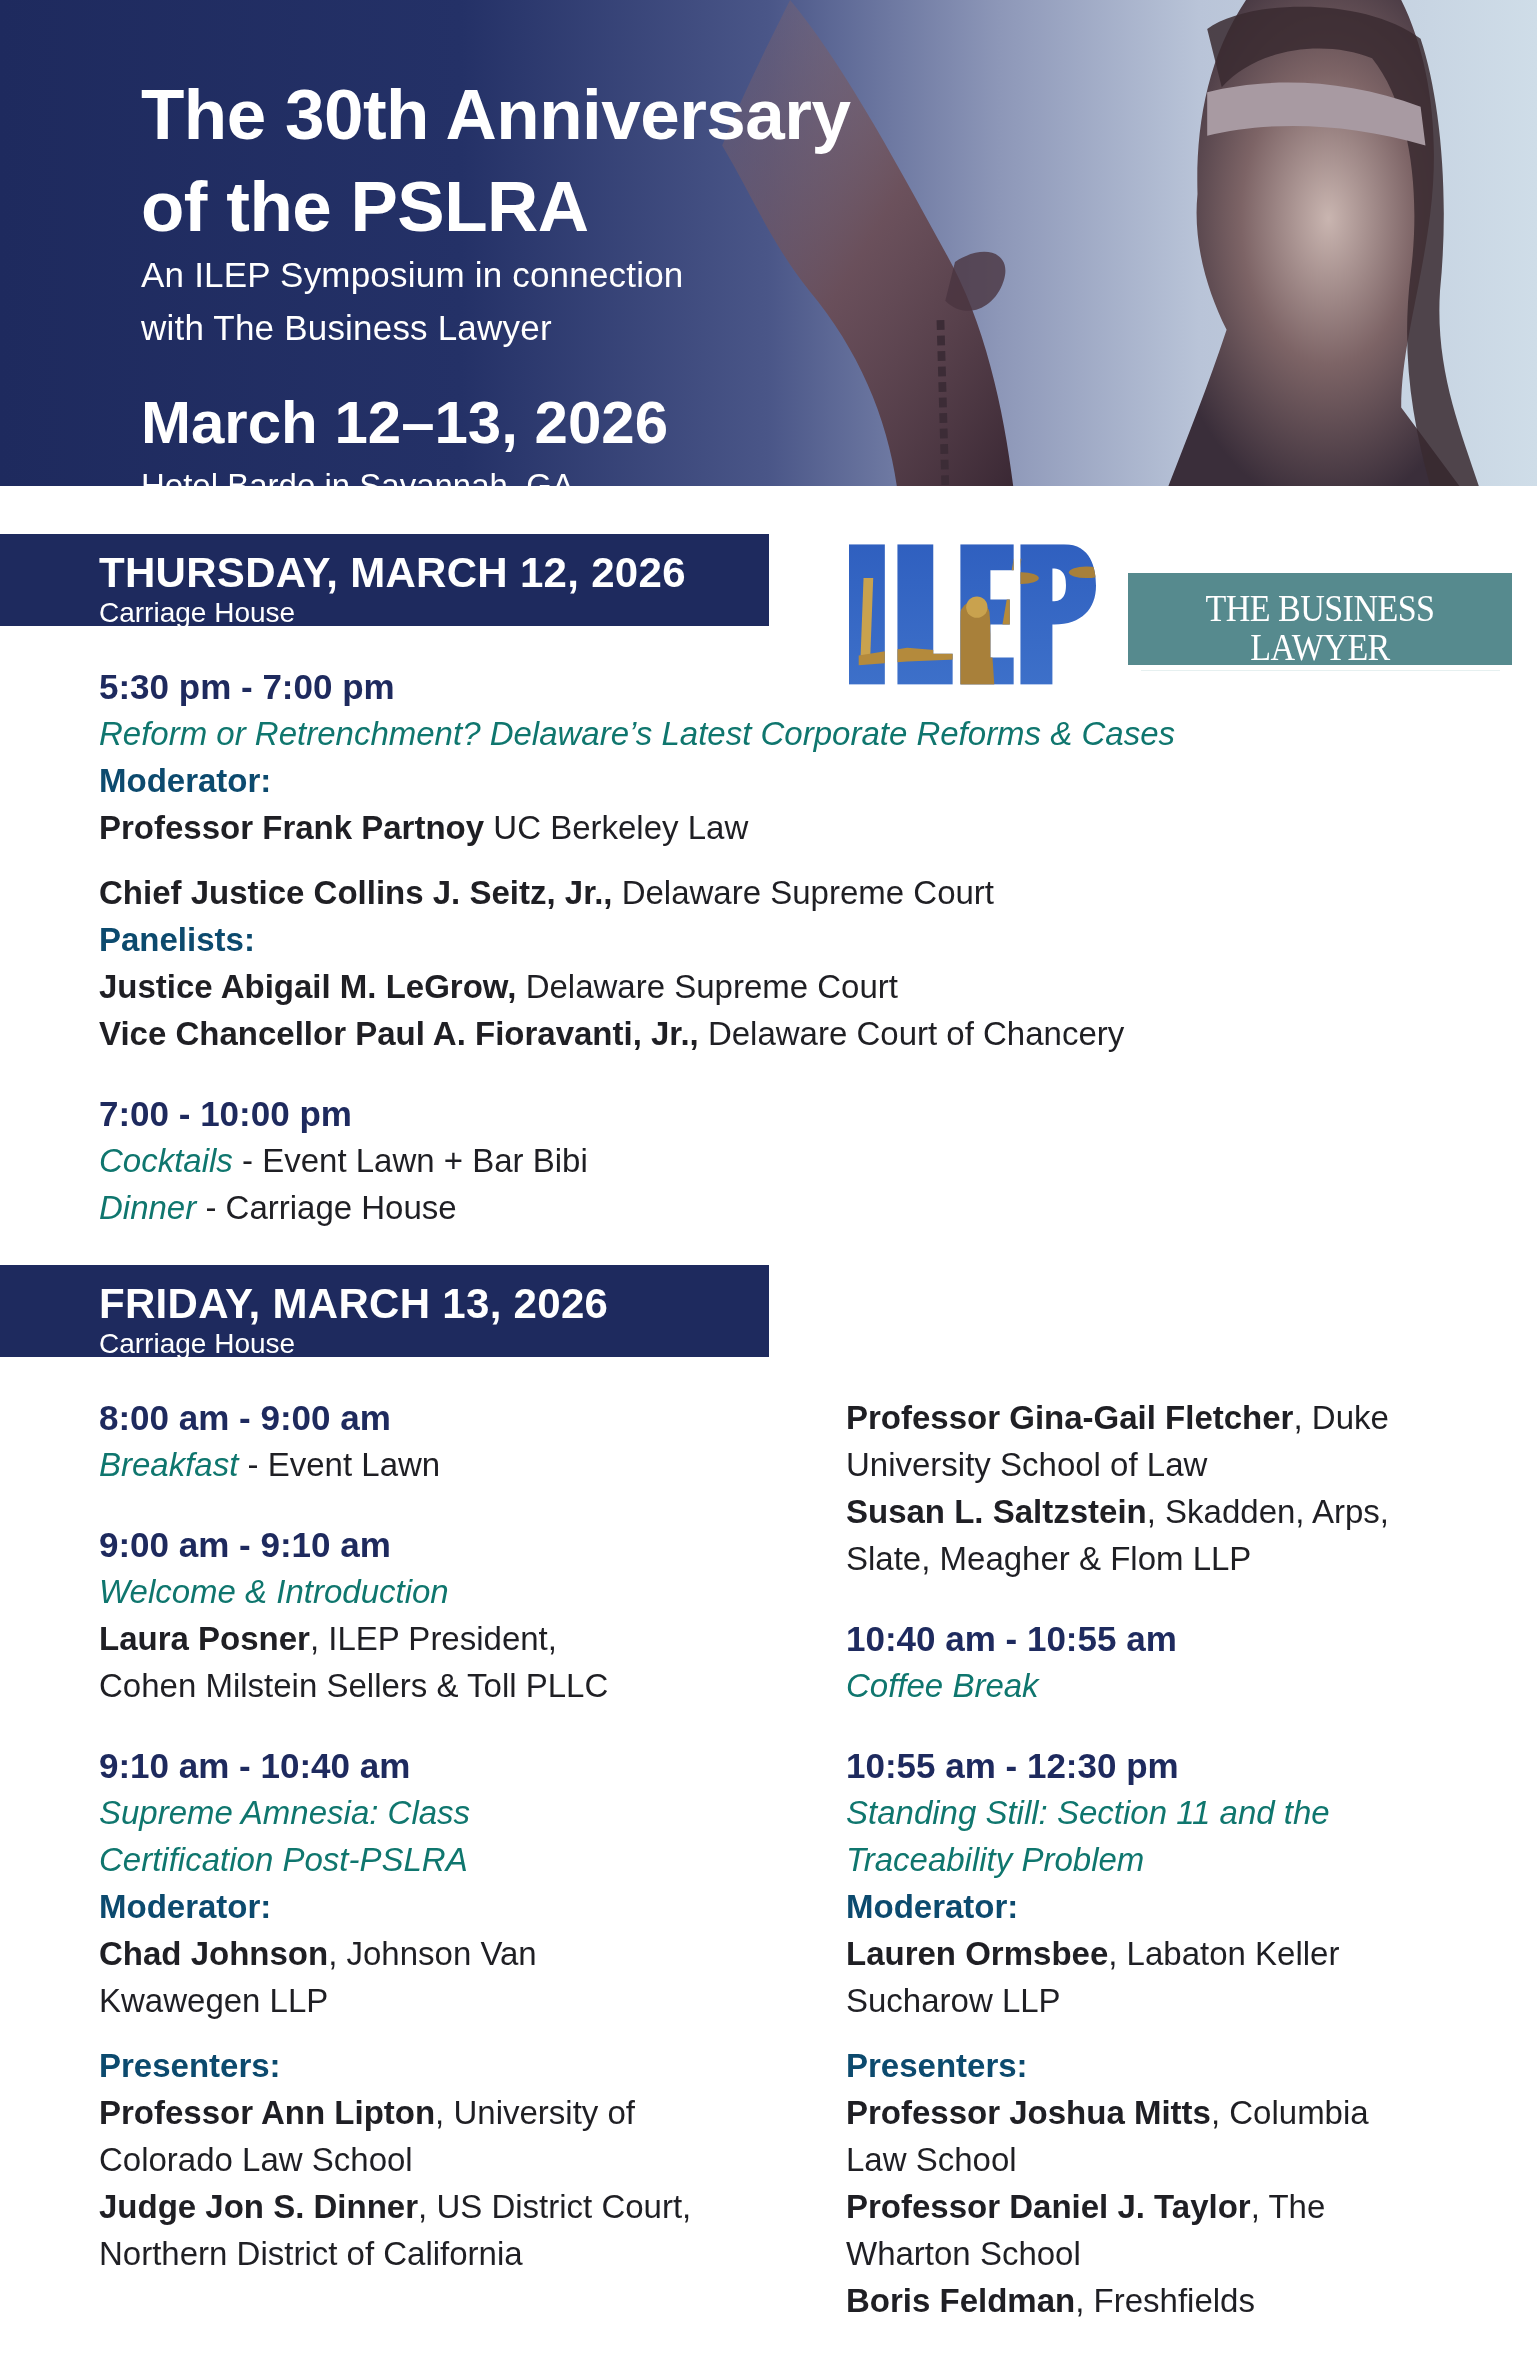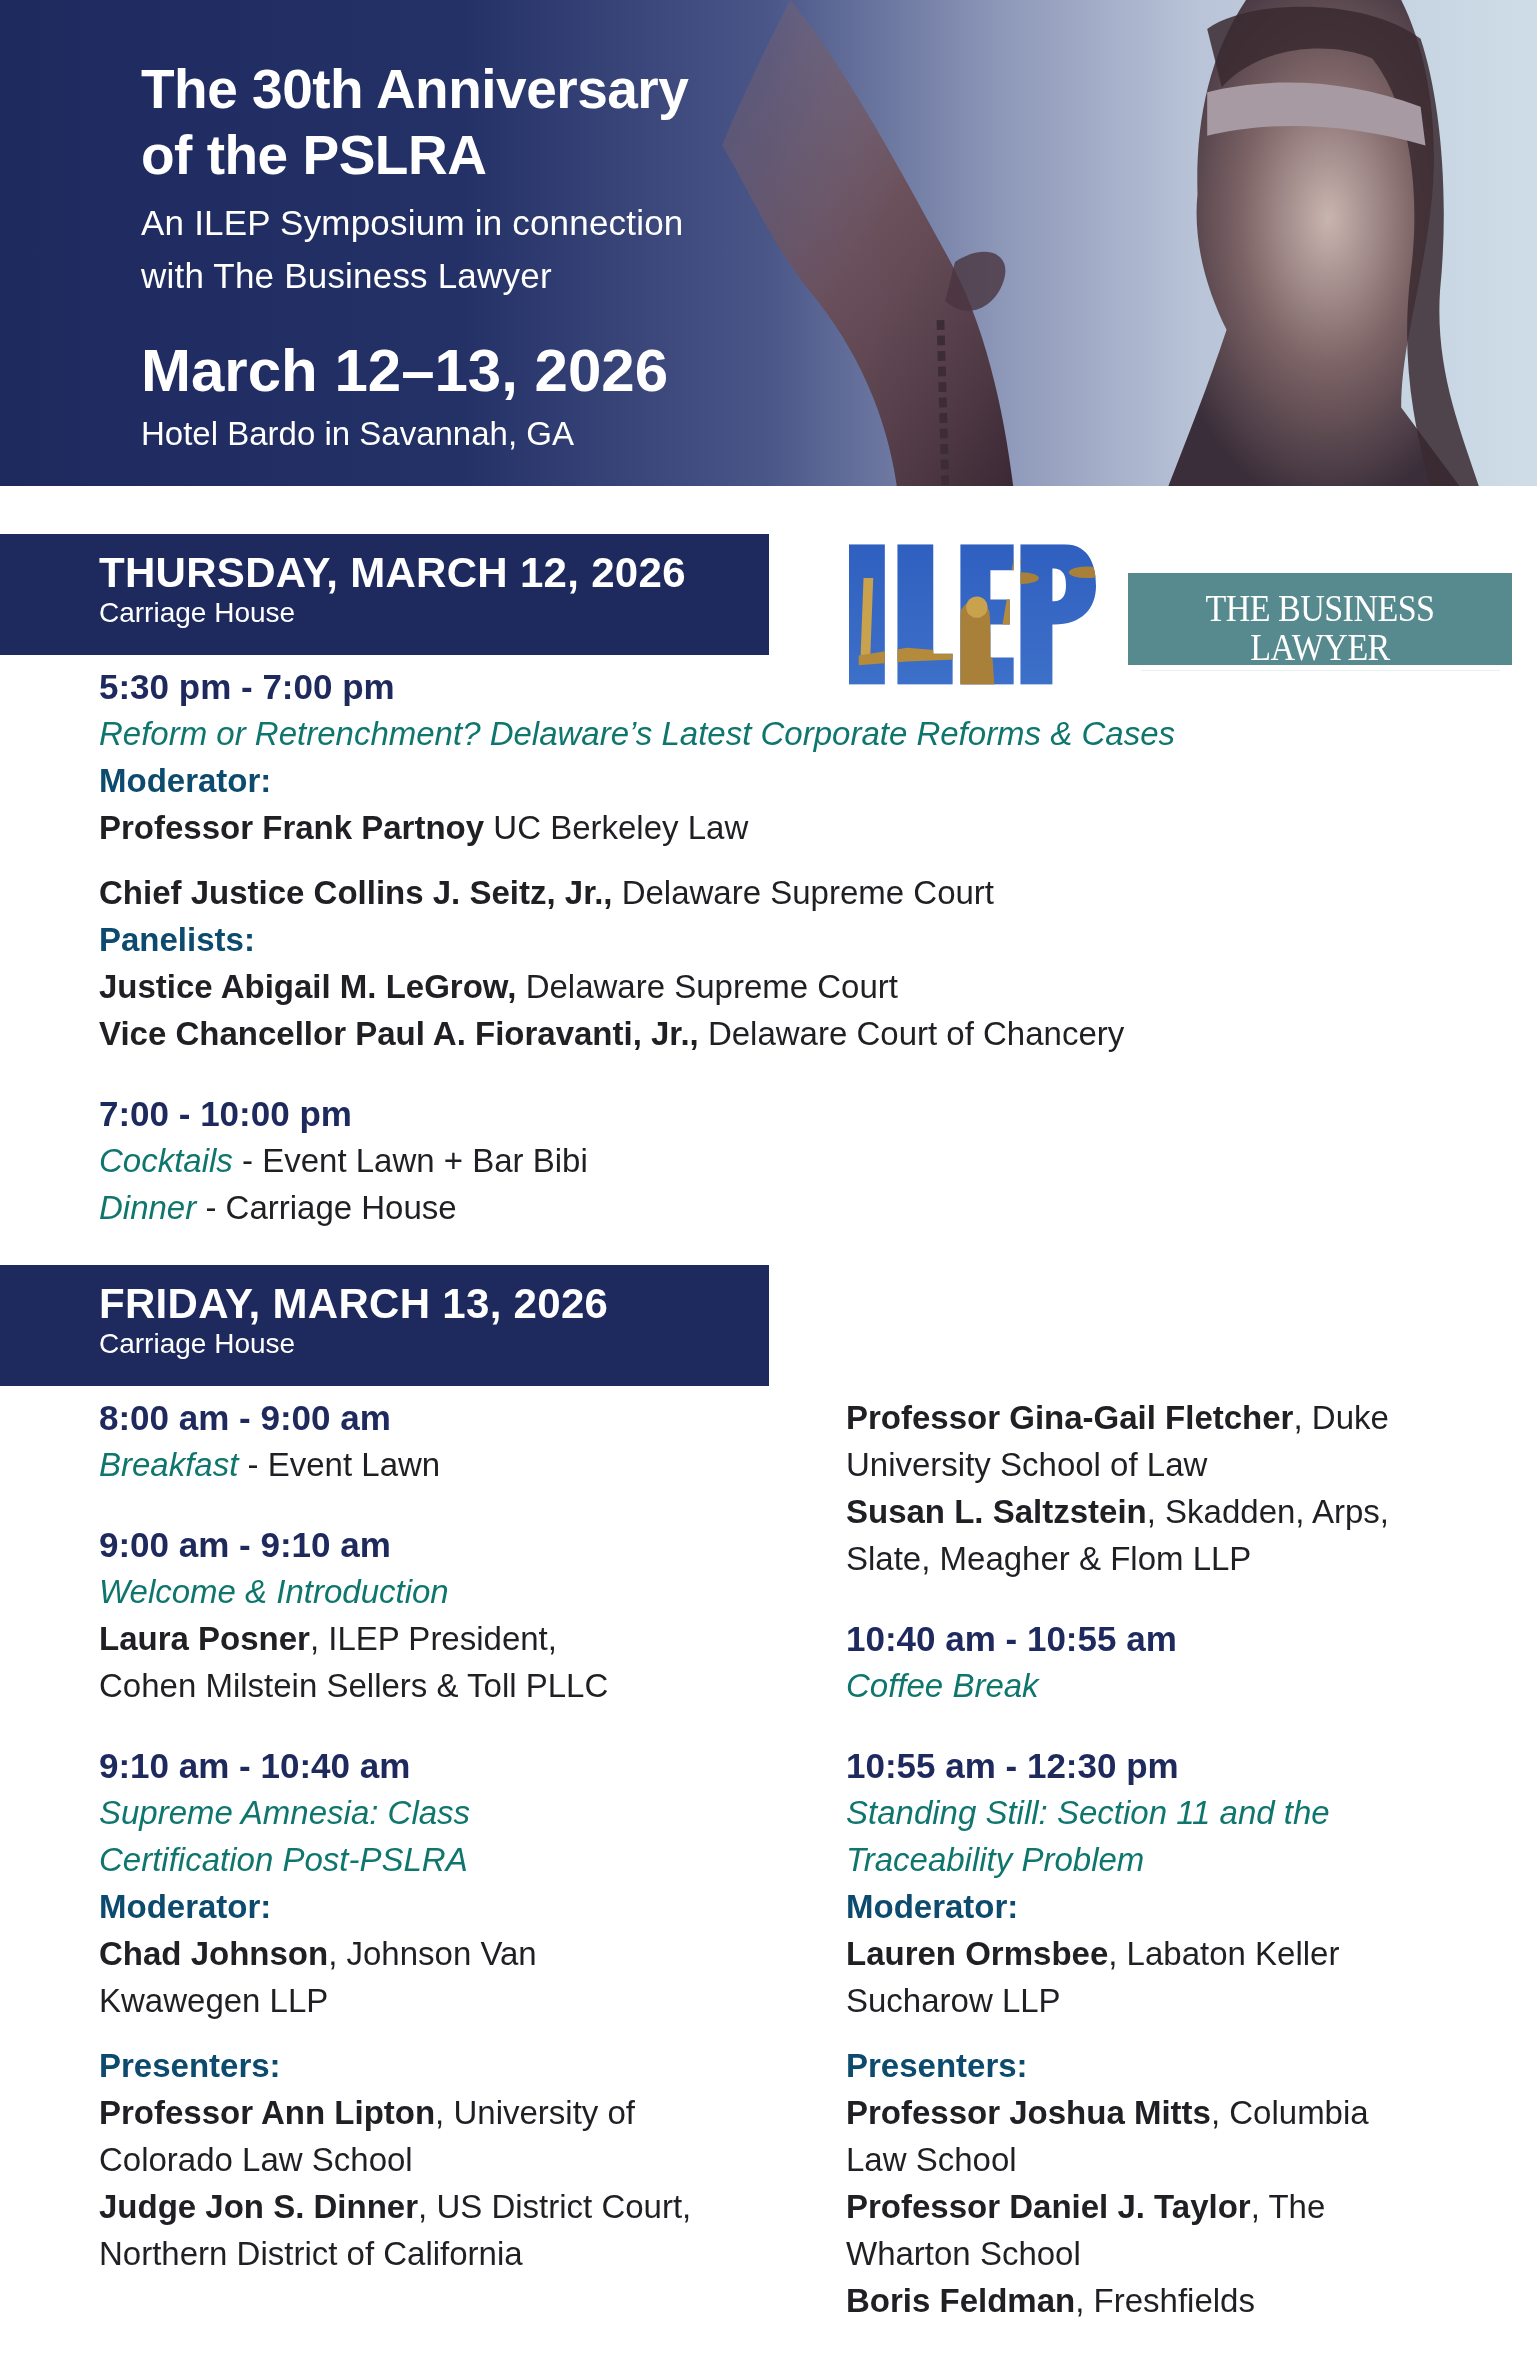--- a/index.html
+++ b/index.html
@@ -7,28 +7,28 @@
   body { position: relative; font-family: "Liberation Sans", "DejaVu Sans", sans-serif; color: #1f1f24; }
 
   
   .hero {
     position: absolute; left: 0; top: 0; width: 1537px; height: 486px;
     background: linear-gradient(90deg, #1e2a5e 0%, #243167 30%, #4a5688 50%, #8d97b8 65%, #b9c4d8 78%, #cfdde8 100%);
     overflow: hidden;
   }
   .hero-statue { position: absolute; right: 0; top: 0; width: 873px; height: 486px; }
   .hero-text { position: absolute; left: 141px; top: 56px; color: #ffffff; }
-  .hero-title { font-weight: 700; font-size: 55px; line-height: 66px; letter-spacing: -0.5px; }
+  .hero-title { font-weight: 700; font-size: 71px; line-height: 66px; letter-spacing: -0.5px; margin-top: 26px; }
   .hero-sub { margin-top: 16px; font-weight: 300; font-size: 35px; line-height: 37px; letter-spacing: 0.2px; }
   .hero-date { margin-top: 50px; font-weight: 700; font-size: 60px; line-height: 54px; }
   .hero-loc { margin-top: 15.5px; font-weight: 300; font-size: 33px; line-height: 39px; }
 
   
   .day-banner {
-    position: absolute; left: 0; width: 769px; height: 121px;
+    position: absolute; left: 0; width: 769px; height: 92px;
     background: #1e2a5e; color: #ffffff; padding-left: 99px;
   }
   .day-title { font-weight: 700; font-size: 42px; line-height: 45px; padding-top: 15.5px; letter-spacing: 0.3px; }
   .day-venue { font-weight: 400; font-size: 28px; line-height: 33px; margin-top: 1.9px; }
 
   
   .ilep-logo { position: absolute; left: 849px; top: 539px; width: 247px; height: 146px; }
   .tbl-logo {
     position: absolute; left: 1128px; top: 573px; width: 384px; height: 92px;
     background: #568a8e; color: #ffffff; text-align: center;

